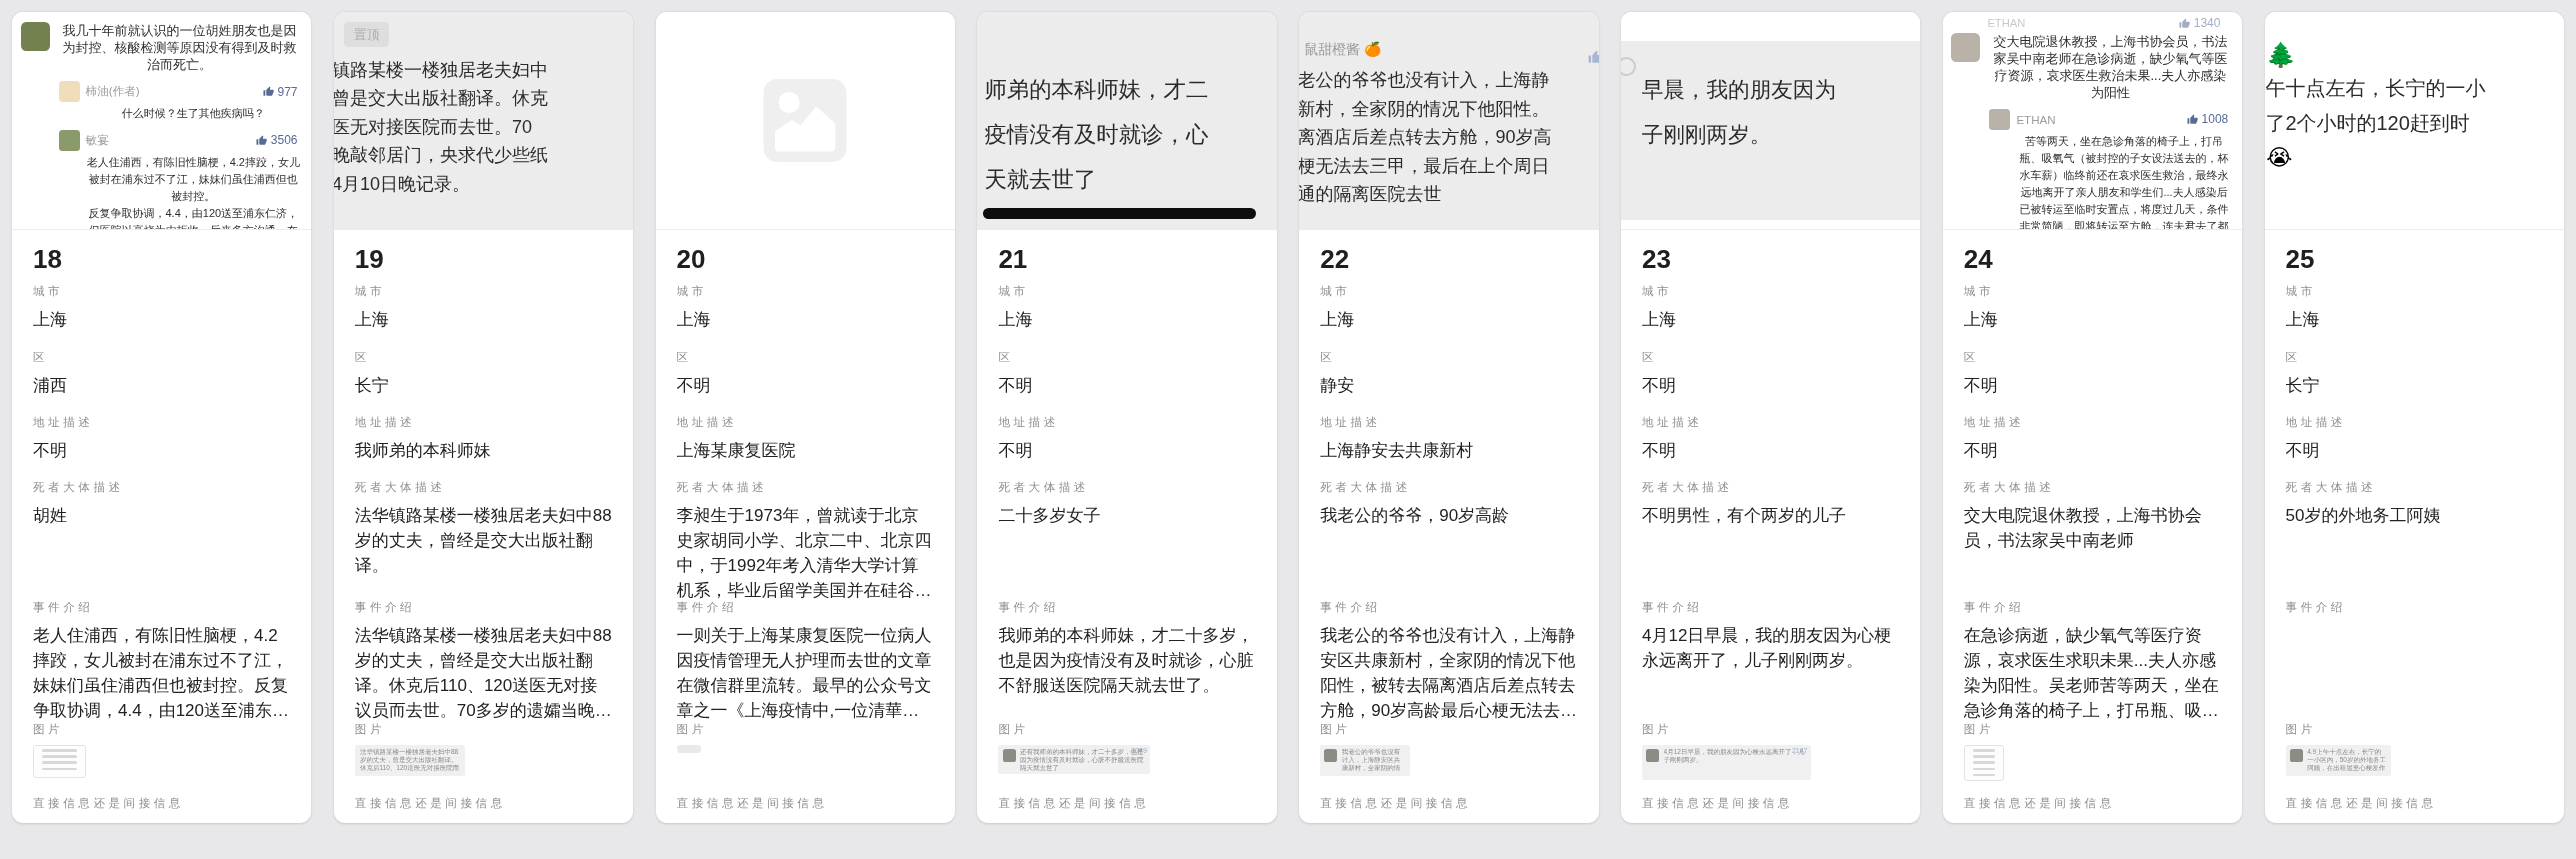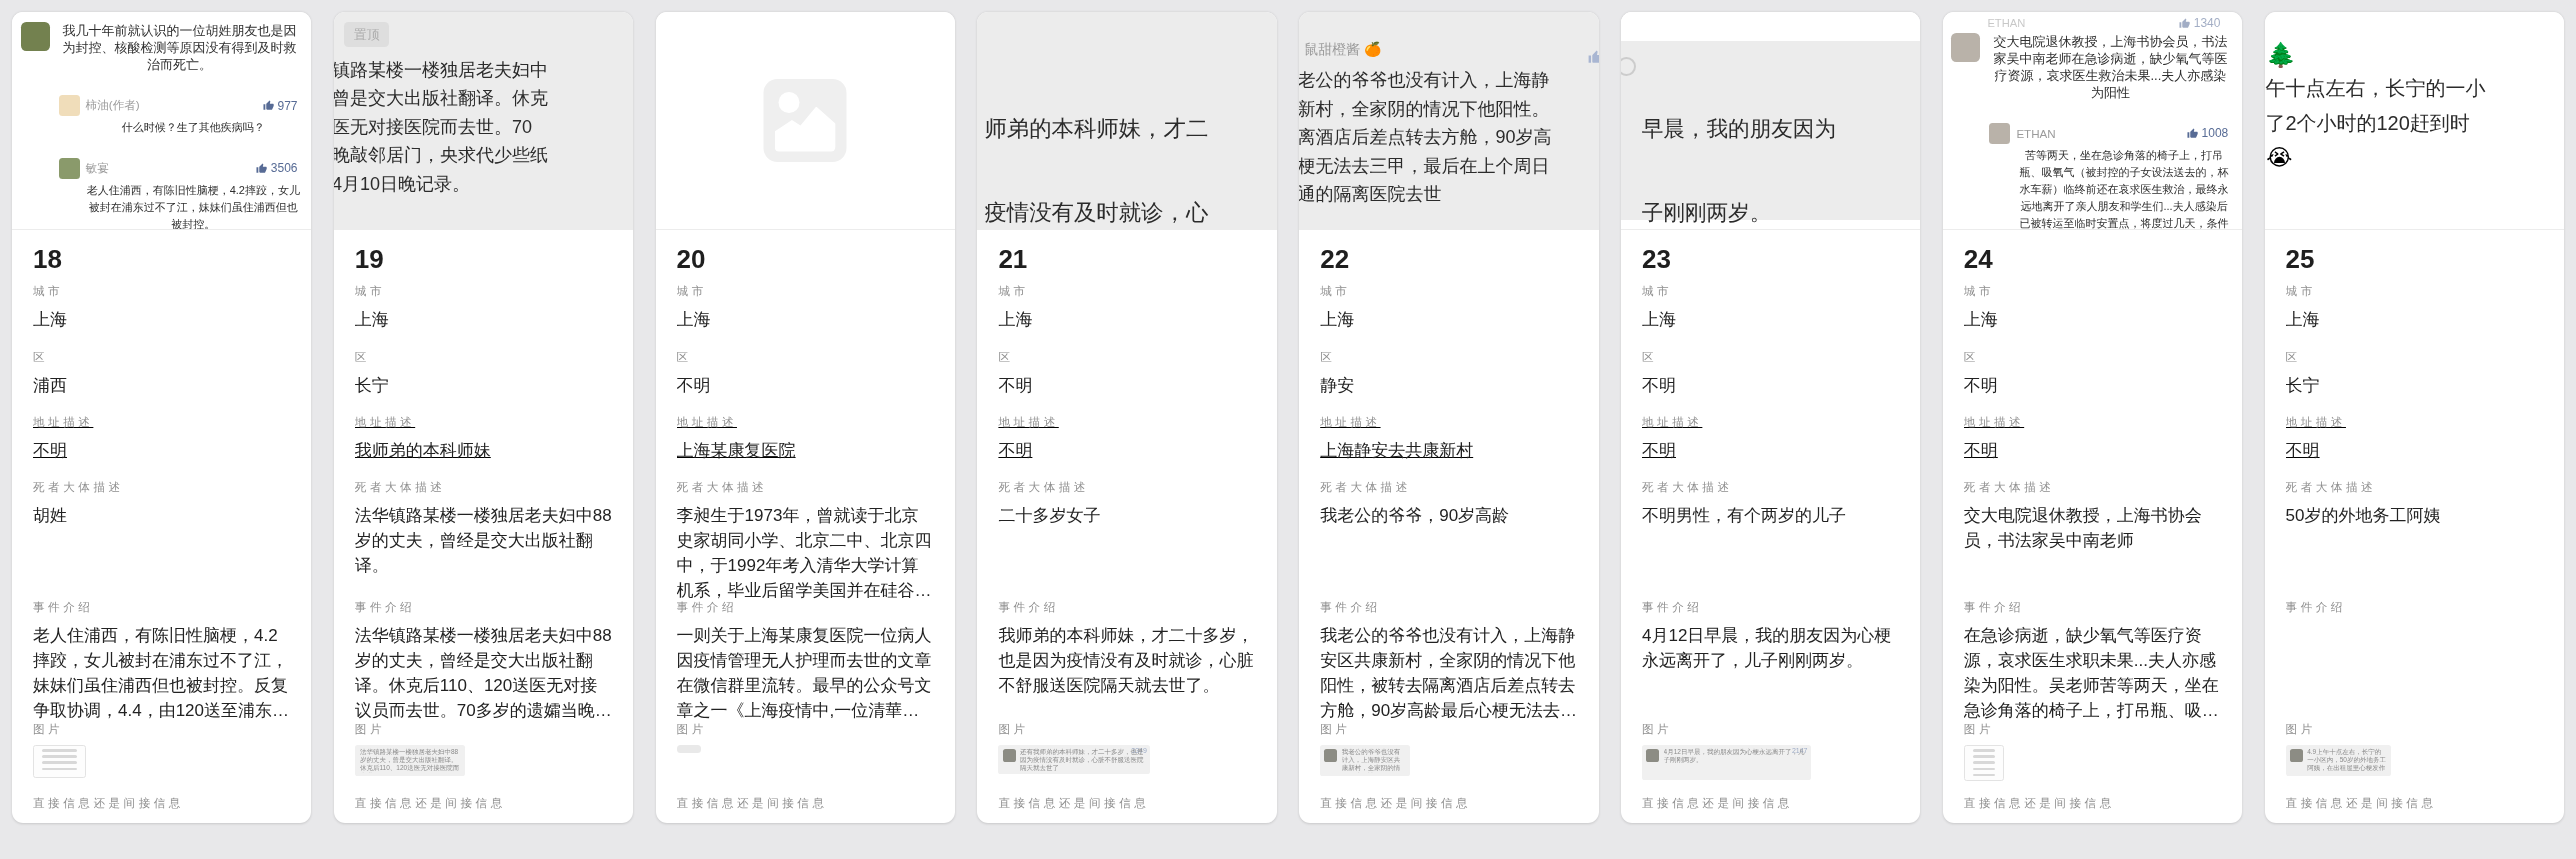--- a/index.html
+++ b/index.html
@@ -15,40 +15,40 @@
   }
   
   .shot{height:217px;flex:none;position:relative;overflow:hidden;border-bottom:0.9px solid #ececec;background:#fff;}
   .shot.grey{background:#ececec;}
   
   .cm-wrap{padding:10.4px 10.4px 0 8.6px;text-align:center;}
   .cm-main{display:flex;gap:8.6px;}
   .cm-ava{width:29px;height:29px;border-radius:5.2px;flex:none;}
   .cm-ava.sm{width:21px;height:21px;border-radius:3.5px;}
   .cm-text{font-size:13px;line-height:17px;color:#2e2e2e;}
-  .cm-reply{margin-left:38px;margin-top:22px;}
+  .cm-reply{margin-left:38px;margin-top:8px;}
   .cm-head{display:flex;align-items:center;gap:6px;}
   .cm-name{font-size:11.6px;color:#9b9b9b;}
   .cm-like{margin-left:auto;display:flex;align-items:center;gap:3.5px;color:#576b95;font-size:12px;padding-right:3.5px;}
   .cm-like svg{width:11.2px;height:11.2px;fill:#576b95;}
   .cm-rtext{margin-left:27px;margin-top:2.6px;font-size:11px;line-height:17px;color:#2e2e2e;}
   .cm-cut{display:flex;align-items:center;margin:-6px 10.4px 2.6px 36px;opacity:.55;}
   .cm-cut .cm-name{font-size:11.2px;}
   .cm-cut .cm-like{padding-right:1px;}
   
   .pin-badge{display:inline-block;margin:10.4px 0 0 10.4px;background:#dedede;color:#adadad;
     font-size:13px;padding:3.5px 9.5px;border-radius:4.3px;}
   .post-name{margin:29px 0 0 -3.5px;padding-left:8.6px;font-size:14px;color:#9a9a9a;white-space:nowrap;}
   .post-text{margin:8.6px 0 0 -10.4px;padding-left:8.6px;font-size:18px;line-height:28.5px;color:#2b2b2b;
     white-space:pre-line;word-break:break-all;}
   .shot .corner-like{position:absolute;top:38px;right:-4.3px;width:14.7px;height:14.7px;fill:#a9b6d2;}
   
   .bt{padding:55px 0 0 10.4px;}
   .bt.v23{}
-  .bt-line{font-size:22.4px;line-height:45px;color:#2b2b2b;white-space:nowrap;margin-left:-12px;padding-left:8.6px;margin-top:39px;}
+  .bt-line{font-size:22.4px;line-height:45px;color:#2b2b2b;white-space:nowrap;margin-left:-12px;padding-left:8.6px;}
   .bt.v23 .bt-line{font-size:21.6px;margin-left:1.7px;}
   .redact{height:11.2px;background:#0d0d0d;border-radius:6px;width:273px;margin:6px 0 0 -5.2px;}
   .white-strip-top{position:absolute;top:0;left:0;right:0;height:29px;background:#fff;}
   .grey-belt{position:absolute;top:29px;left:0;right:0;height:179px;background:#ececec;}
   .belt-mark{position:absolute;top:15.5px;left:-4.3px;width:15.5px;height:15.5px;border-radius:50%;
     border:2.6px solid #b7b7b7;opacity:.6;}
   .shot .over{position:relative;z-index:2;}
   
   .em-tree{font-size:24px;margin:29px 0 0 -7px;padding-left:8.6px;}
   .em-lines{margin-top:1.7px;}
@@ -57,21 +57,21 @@
   
   .ph-box{position:absolute;left:50%;top:67px;transform:translateX(-50%);width:83px;height:83px;
     background:#efefef;border-radius:14px;}
   .ph-circle{position:absolute;left:14.7px;top:13px;width:21px;height:21px;border-radius:50%;background:#fff;}
   .ph-mt{position:absolute;left:11.2px;right:11.2px;bottom:10.4px;height:45px;background:#fff;
     border-radius:5.2px;clip-path:polygon(0 55%,28% 30%,42% 42%,68% 0,100% 38%,100% 100%,0 100%);}
   
   .body{padding:0 21px;flex:1;min-width:0;}
   .num{padding-top:14px;height:40px;font-size:26px;font-weight:700;color:#1f1f1f;}
   .grp{overflow:hidden;}
-  .g-city{height:66px;}.g-dist{height:65px;}.g-addr{height:65px;text-decoration:underline;}
+  .g-city{height:66px;}.g-dist{height:65px;}.g-addr{height:65px;}
   .g-desc{height:120px;}.g-event{height:122px;}.g-img{height:74px;}
   .lab{font-size:11.6px;color:#8f8f8f;letter-spacing:3.5px;margin-bottom:7.8px;}
   .val{font-size:17px;line-height:26px;color:#222;}
   .val.multi{line-height:25px;display:-webkit-box;-webkit-line-clamp:4;-webkit-box-orient:vertical;overflow:hidden;}
   
   .thumb{position:relative;overflow:hidden;border-radius:2.6px;background:#f0f0f0;cursor:pointer;}
   .thumb.tv-doc{background:#fdfdfd;border:0.9px solid #e3e3e3;box-sizing:border-box;}
   .thumb.tv-pill{border-radius:3.5px;background:#e9e9e9;}
   .tline{height:2.6px;background:#cfcfcf;border-radius:1.7px;margin:4.3px 6px 0 6px;}
   .thumb.tv-doc .tline{margin:3.5px 7.8px 0 7.8px;background:#d8d8d8;}

